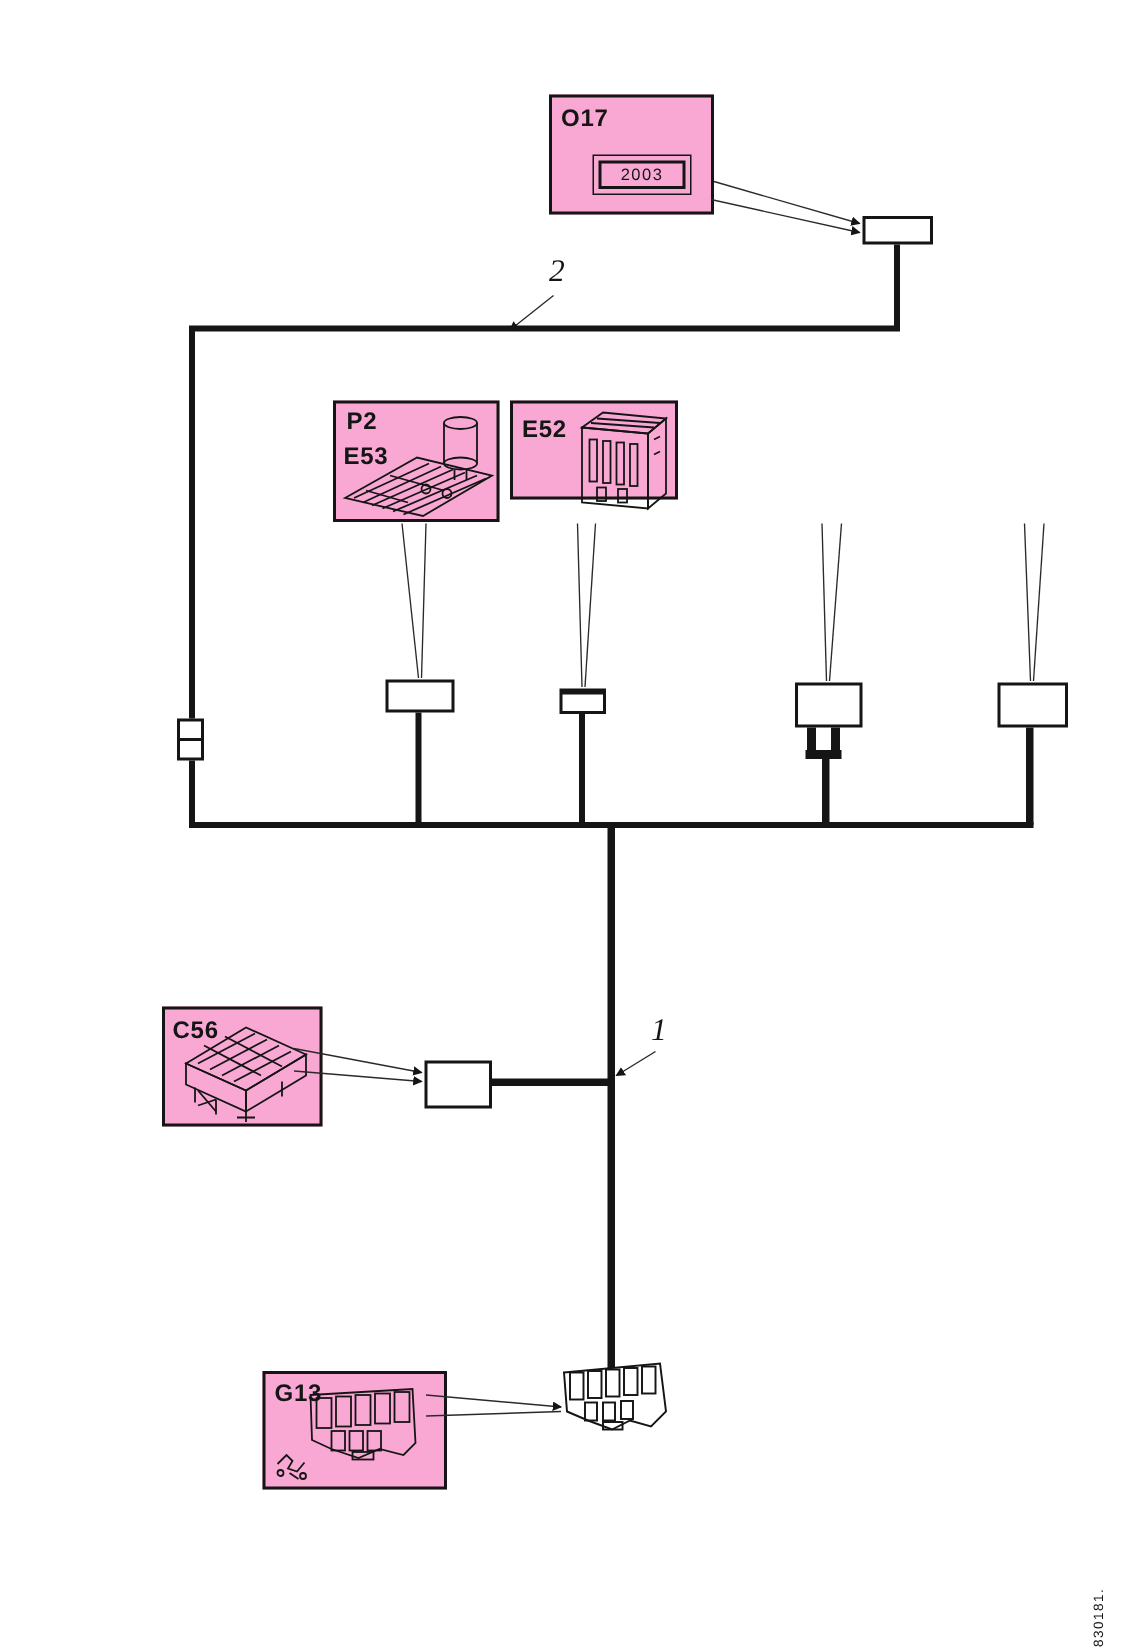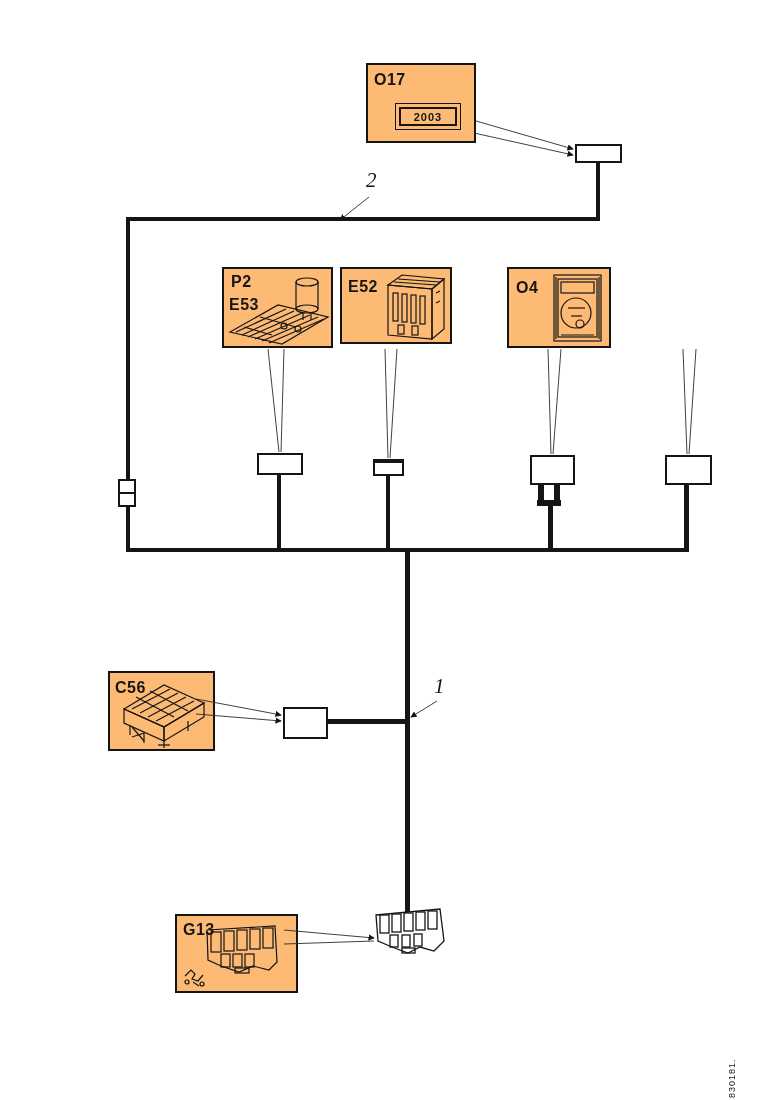--- a/index.html
+++ b/index.html
@@ -1,21 +1,21 @@
 <!DOCTYPE html>
 <html><head>
 <meta charset="utf-8">
 <style>
   html,body{margin:0;padding:0;background:#fff;}
   #stage{
     position:relative;width:762px;height:1100px;background:#ffffff;
     font-family:"Liberation Sans",sans-serif;overflow:hidden;
   }
   .box{
-    position:absolute;border:2px solid #151515;background:#fdba74;box-sizing:border-box;z-index:2;
+    position:absolute;border:2px solid #151515;background:#f9a8d4;box-sizing:border-box;z-index:2;
   }
   .wire{position:absolute;background:#151515;z-index:1;}
   .conn{
     position:absolute;border:2px solid #151515;background:#ffffff;box-sizing:border-box;z-index:2;
   }
   .conn.thicktop{border-top-width:4px;}
   .comp-label{
     position:absolute;font-weight:bold;font-size:16px;color:#151515;z-index:4;
     letter-spacing:0.5px;line-height:1;
   }
@@ -26,21 +26,21 @@
   .sketch{position:absolute;z-index:3;}
   .sketch svg{display:block;}
   #overlay{position:absolute;left:0;top:0;z-index:3;pointer-events:none;}
   .display-outer{
     position:absolute;left:27px;top:38px;width:66px;height:27px;
     border:1px solid #151515;box-sizing:border-box;padding:3px;
   }
   .display-inner{
     width:100%;height:100%;border:2px solid #151515;box-sizing:border-box;
     display:flex;align-items:center;justify-content:center;
-    font-size:11px;font-weight:bold;color:#151515;letter-spacing:1px;
+    font-size:11px;font-weight:normal;color:#151515;letter-spacing:1px;
   }
   .inline-conn{position:absolute;border:2px solid #151515;background:#fff;box-sizing:border-box;z-index:2;}
   #doc-number{
     position:absolute;left:727px;top:1034px;height:64px;
     writing-mode:vertical-rl;transform:rotate(180deg);
     font-size:9px;color:#151515;z-index:4;letter-spacing:1px;
     font-family:"Liberation Sans",sans-serif;
   }
 </style>
 </head>
@@ -98,58 +98,41 @@
         <line x1="38" y1="72" x2="94" y2="48"></line>
           <line x1="45" y1="74" x2="100" y2="50"></line>
         <line x1="20" y1="58" x2="48" y2="66"></line>
           <line x1="36" y1="48" x2="72" y2="58"></line>
         <circle cx="60" cy="57" r="3"></circle>
           <circle cx="74" cy="60" r="3"></circle>
       </svg>
     </div>
   </div>
 
-  <div class="box" style="left:340px;top:267px;width:112px;height:77px;">
+  <div class="box" style="left:340px;top:267px;width:112px;height:66px;">
     <div class="comp-label" style="left:6px;top:10px;">E52</div>
     <div class="sketch" style="left:0;top:0;">
       <svg width="108" height="77" viewBox="0 0 108 77" fill="none" stroke="#151515" stroke-width="1.2">
         <polygon points="46,16 60,6 102,10 90,20"></polygon>
         <polygon points="46,16 90,20 90,70 46,66"></polygon>
         <polygon points="90,20 102,10 102,60 90,70"></polygon>
         <line x1="52" y1="13" x2="94" y2="16"></line>
           <line x1="56" y1="10" x2="98" y2="13"></line>
         <rect x="51" y="24" width="5" height="28"></rect>
           <rect x="60" y="25" width="5" height="28"></rect>
         <rect x="69" y="26" width="5" height="28"></rect>
           <rect x="78" y="27" width="5" height="28"></rect>
         <rect x="56" y="56" width="6" height="9"></rect>
           <rect x="70" y="57" width="6" height="9"></rect>
         <line x1="94" y1="24" x2="98" y2="22"></line>
           <line x1="94" y1="34" x2="98" y2="32"></line>
       </svg>
     </div>
   </div>
 
-  <div class="box" style="left:507px;top:267px;width:104px;height:81px;">
-    <div class="comp-label" style="left:7px;top:11px;">O4</div>
-    <div class="sketch" style="left:0;top:0;">
-      <svg width="100" height="77" viewBox="0 0 100 77" fill="none" stroke="#151515" stroke-width="1.2">
-        <rect x="45" y="6" width="47" height="66"></rect>
-        <rect x="49" y="10" width="39" height="58"></rect>
-        <rect x="52" y="13" width="33" height="11"></rect>
-        <circle cx="67" cy="44" r="15"></circle>
-        <line x1="59" y1="39" x2="76" y2="39"></line>
-          <line x1="62" y1="47" x2="73" y2="47"></line>
-        <circle cx="71" cy="55" r="4"></circle>
-        <line x1="47" y1="8" x2="47" y2="70"></line>
-          <line x1="90" y1="8" x2="90" y2="70"></line>
-        <line x1="52" y1="66" x2="85" y2="66"></line>
-      </svg>
-    </div>
-  </div>
 
 
   <div class="box" style="left:88px;top:671px;width:107px;height:80px;margin-left:20px;">
     <div class="comp-label" style="left:5px;top:7px;">C56</div>
     <div class="sketch" style="left:0;top:0;">
       <svg width="103" height="76" viewBox="0 0 103 76" fill="none" stroke="#151515" stroke-width="1.2">
         <polygon points="14,36 54,12 94,30 54,54"></polygon>
         <line x1="22" y1="36" x2="60" y2="16"></line>
           <line x1="30" y1="40" x2="68" y2="20"></line>
         <line x1="38" y1="44" x2="76" y2="24"></line>

